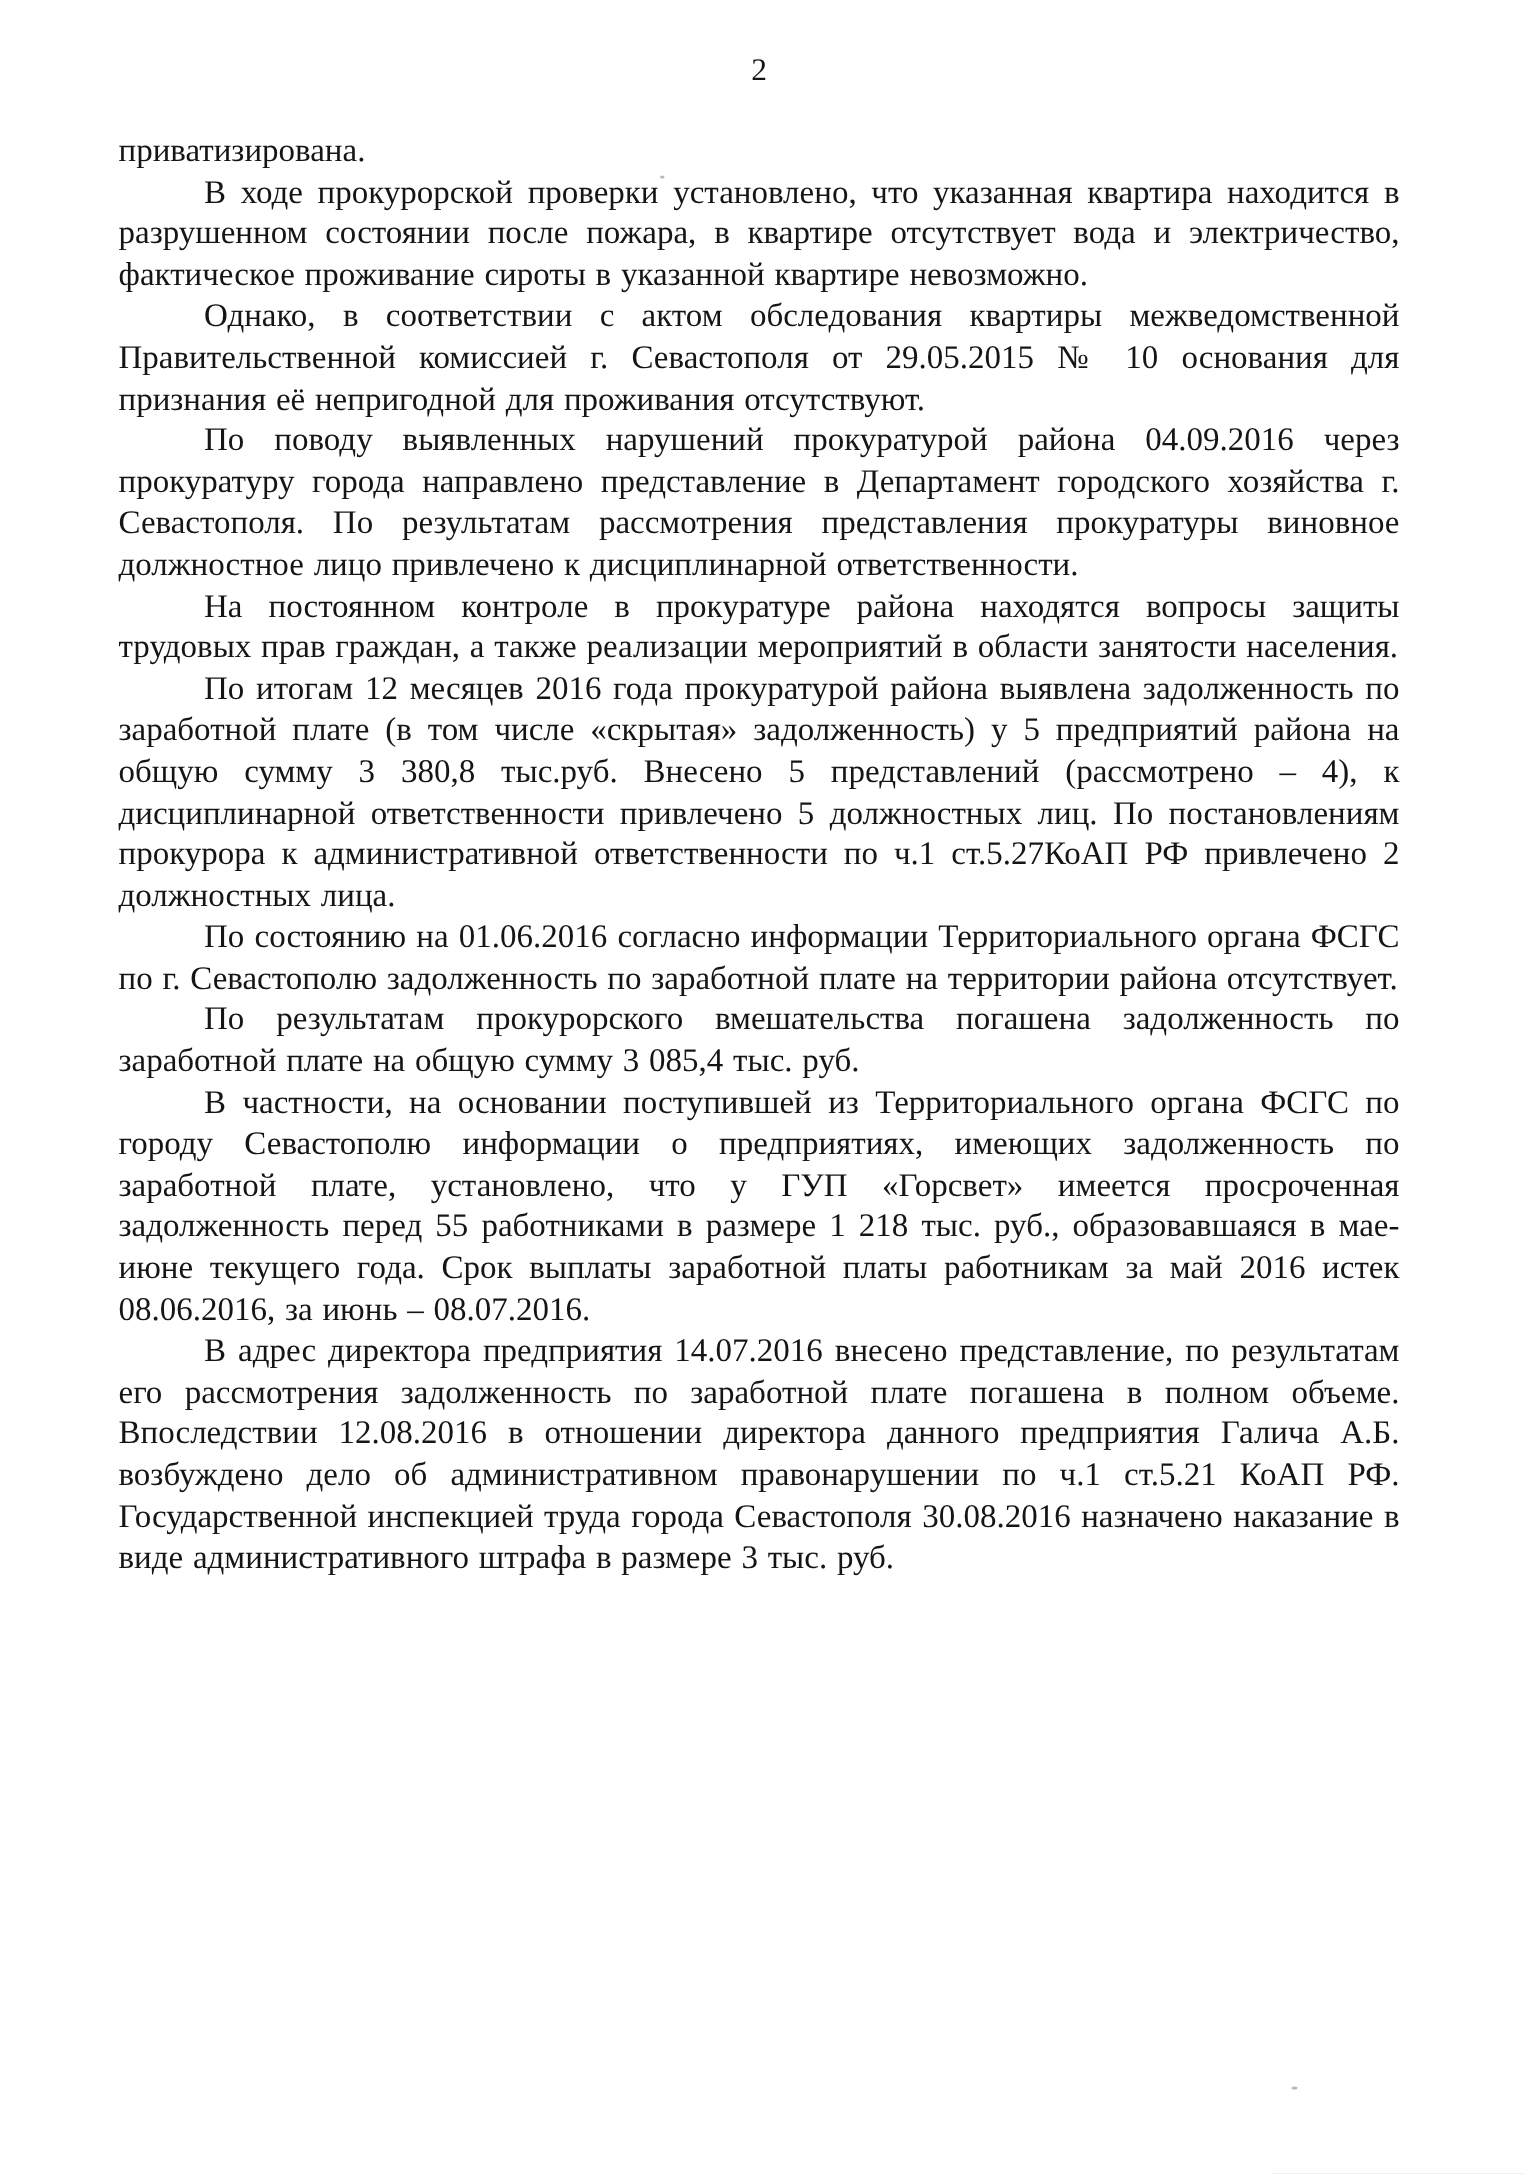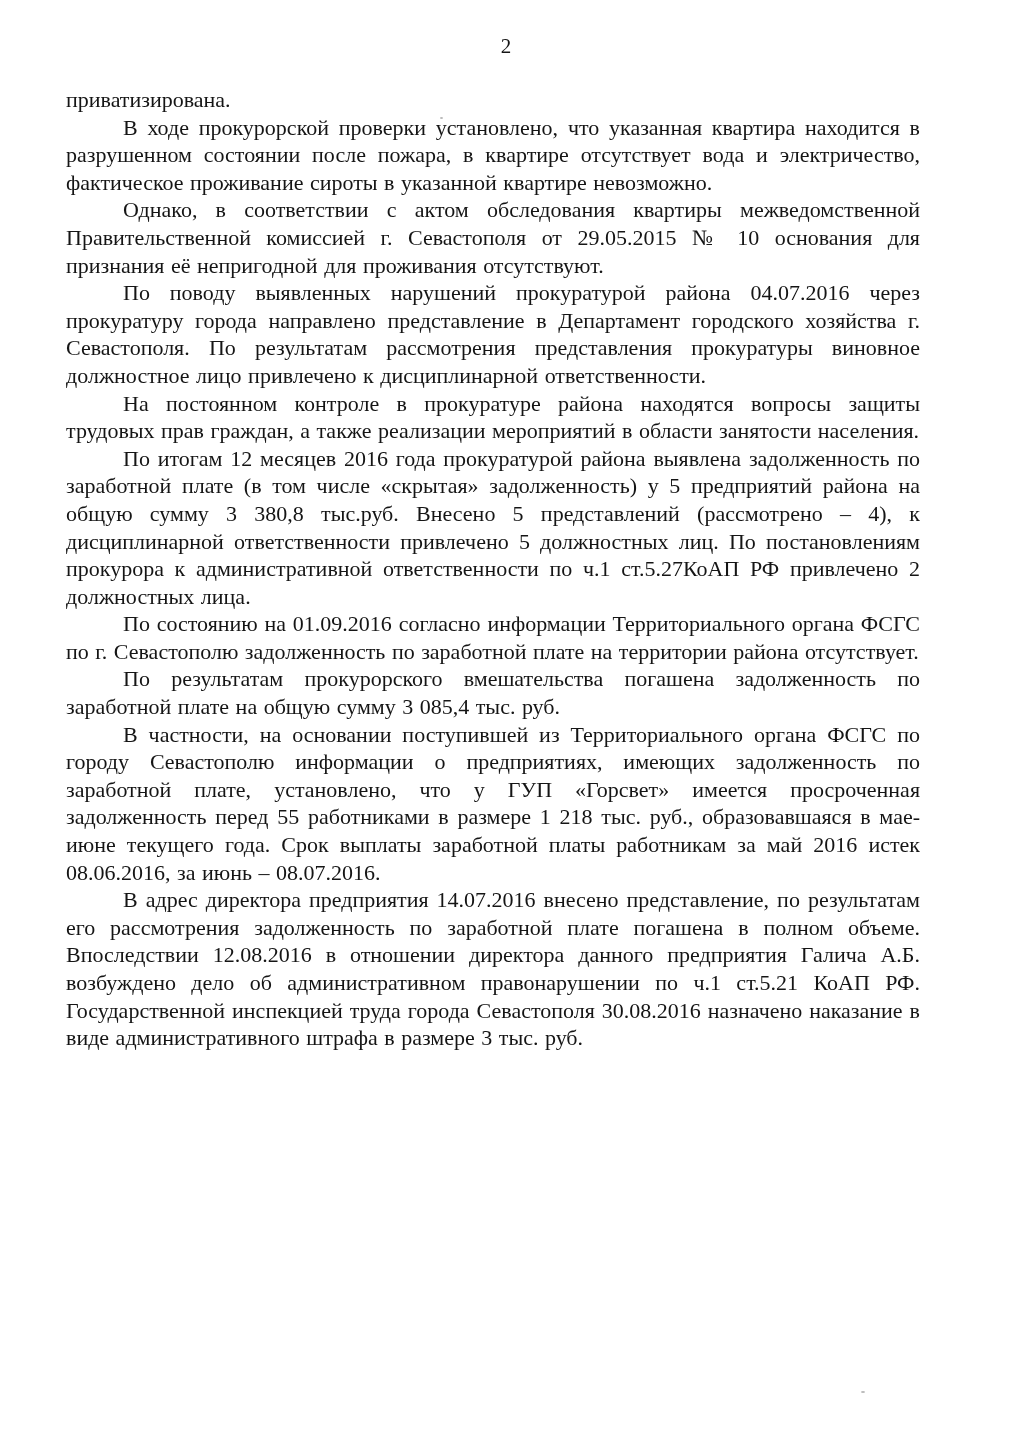--- a/index.html
+++ b/index.html
@@ -21,21 +21,21 @@
     top: 34px;
     left: 79px;
     width: 854px;
     text-align: center;
     font-size: 21px;
     line-height: 24px;
   }
   .content {
     position: absolute;
     top: 86px;
-    left: 66px;
+    left: 79px;
     width: 854px;
     font-size: 22px;
     line-height: 27.6px;
     text-align: justify;
   }
   .content p {
     margin: 0;
     padding: 0;
     text-indent: 57px;
     word-spacing: 1px;
@@ -55,24 +55,24 @@
 </head>
 <body>
 
 <div class="page">
   <div class="page-number">2</div>
 
   <div class="content">
     <p class="no-indent">приватизирована.</p>
     <p>В ходе прокурорской проверки установлено, что указанная квартира находится в разрушенном состоянии после пожара, в квартире отсутствует вода и электричество, фактическое проживание сироты в указанной квартире невозможно.</p>
     <p>Однако, в соответствии с актом обследования квартиры межведомственной Правительственной комиссией г. Севастополя от 29.05.2015 № 10 основания для признания её непригодной для проживания отсутствуют.</p>
-    <p>По поводу выявленных нарушений прокуратурой района 04.07.2016 через прокуратуру города направлено представление в Департамент городского хозяйства г. Севастополя. По результатам рассмотрения представления прокуратуры виновное должностное лицо привлечено к дисциплинарной ответственности.</p>
+    <p>По поводу выявленных нарушений прокуратурой района 04.09.2016 через прокуратуру города направлено представление в Департамент городского хозяйства г. Севастополя. По результатам рассмотрения представления прокуратуры виновное должностное лицо привлечено к дисциплинарной ответственности.</p>
     <p>На постоянном контроле в прокуратуре района находятся вопросы защиты трудовых прав граждан, а также реализации мероприятий в области занятости населения.</p>
     <p>По итогам 12 месяцев 2016 года прокуратурой района выявлена задолженность по заработной плате (в том числе «скрытая» задолженность) у 5 предприятий района на общую сумму 3 380,8 тыс.руб. Внесено 5 представлений (рассмотрено – 4), к дисциплинарной ответственности привлечено 5 должностных лиц. По постановлениям прокурора к административной ответственности по ч.1 ст.5.27КоАП РФ привлечено 2 должностных лица.</p>
-    <p>По состоянию на 01.09.2016 согласно информации Территориального органа ФСГС по г. Севастополю задолженность по заработной плате на территории района отсутствует.</p>
+    <p>По состоянию на 01.06.2016 согласно информации Территориального органа ФСГС по г. Севастополю задолженность по заработной плате на территории района отсутствует.</p>
     <p>По результатам прокурорского вмешательства погашена задолженность по заработной плате на общую сумму 3 085,4 тыс. руб.</p>
     <p>В частности, на основании поступившей из Территориального органа ФСГС по городу Севастополю информации о предприятиях, имеющих задолженность по заработной плате, установлено, что у ГУП «Горсвет» имеется просроченная задолженность перед 55 работниками в размере 1 218 тыс. руб., образовавшаяся в мае-июне текущего года. Срок выплаты заработной платы работникам за май 2016 истек 08.06.2016, за июнь – 08.07.2016.</p>
     <p>В адрес директора предприятия 14.07.2016 внесено представление, по результатам его рассмотрения задолженность по заработной плате погашена в полном объеме. Впоследствии 12.08.2016 в отношении директора данного предприятия Галича А.Б. возбуждено дело об административном правонарушении по ч.1 ст.5.21 КоАП РФ. Государственной инспекцией труда города Севастополя 30.08.2016 назначено наказание в виде административного штрафа в размере 3 тыс. руб.</p>
   </div>
 
   <div class="speck speck-1"></div>
   <div class="speck speck-2"></div>
 </div>
 
 </body></html>

